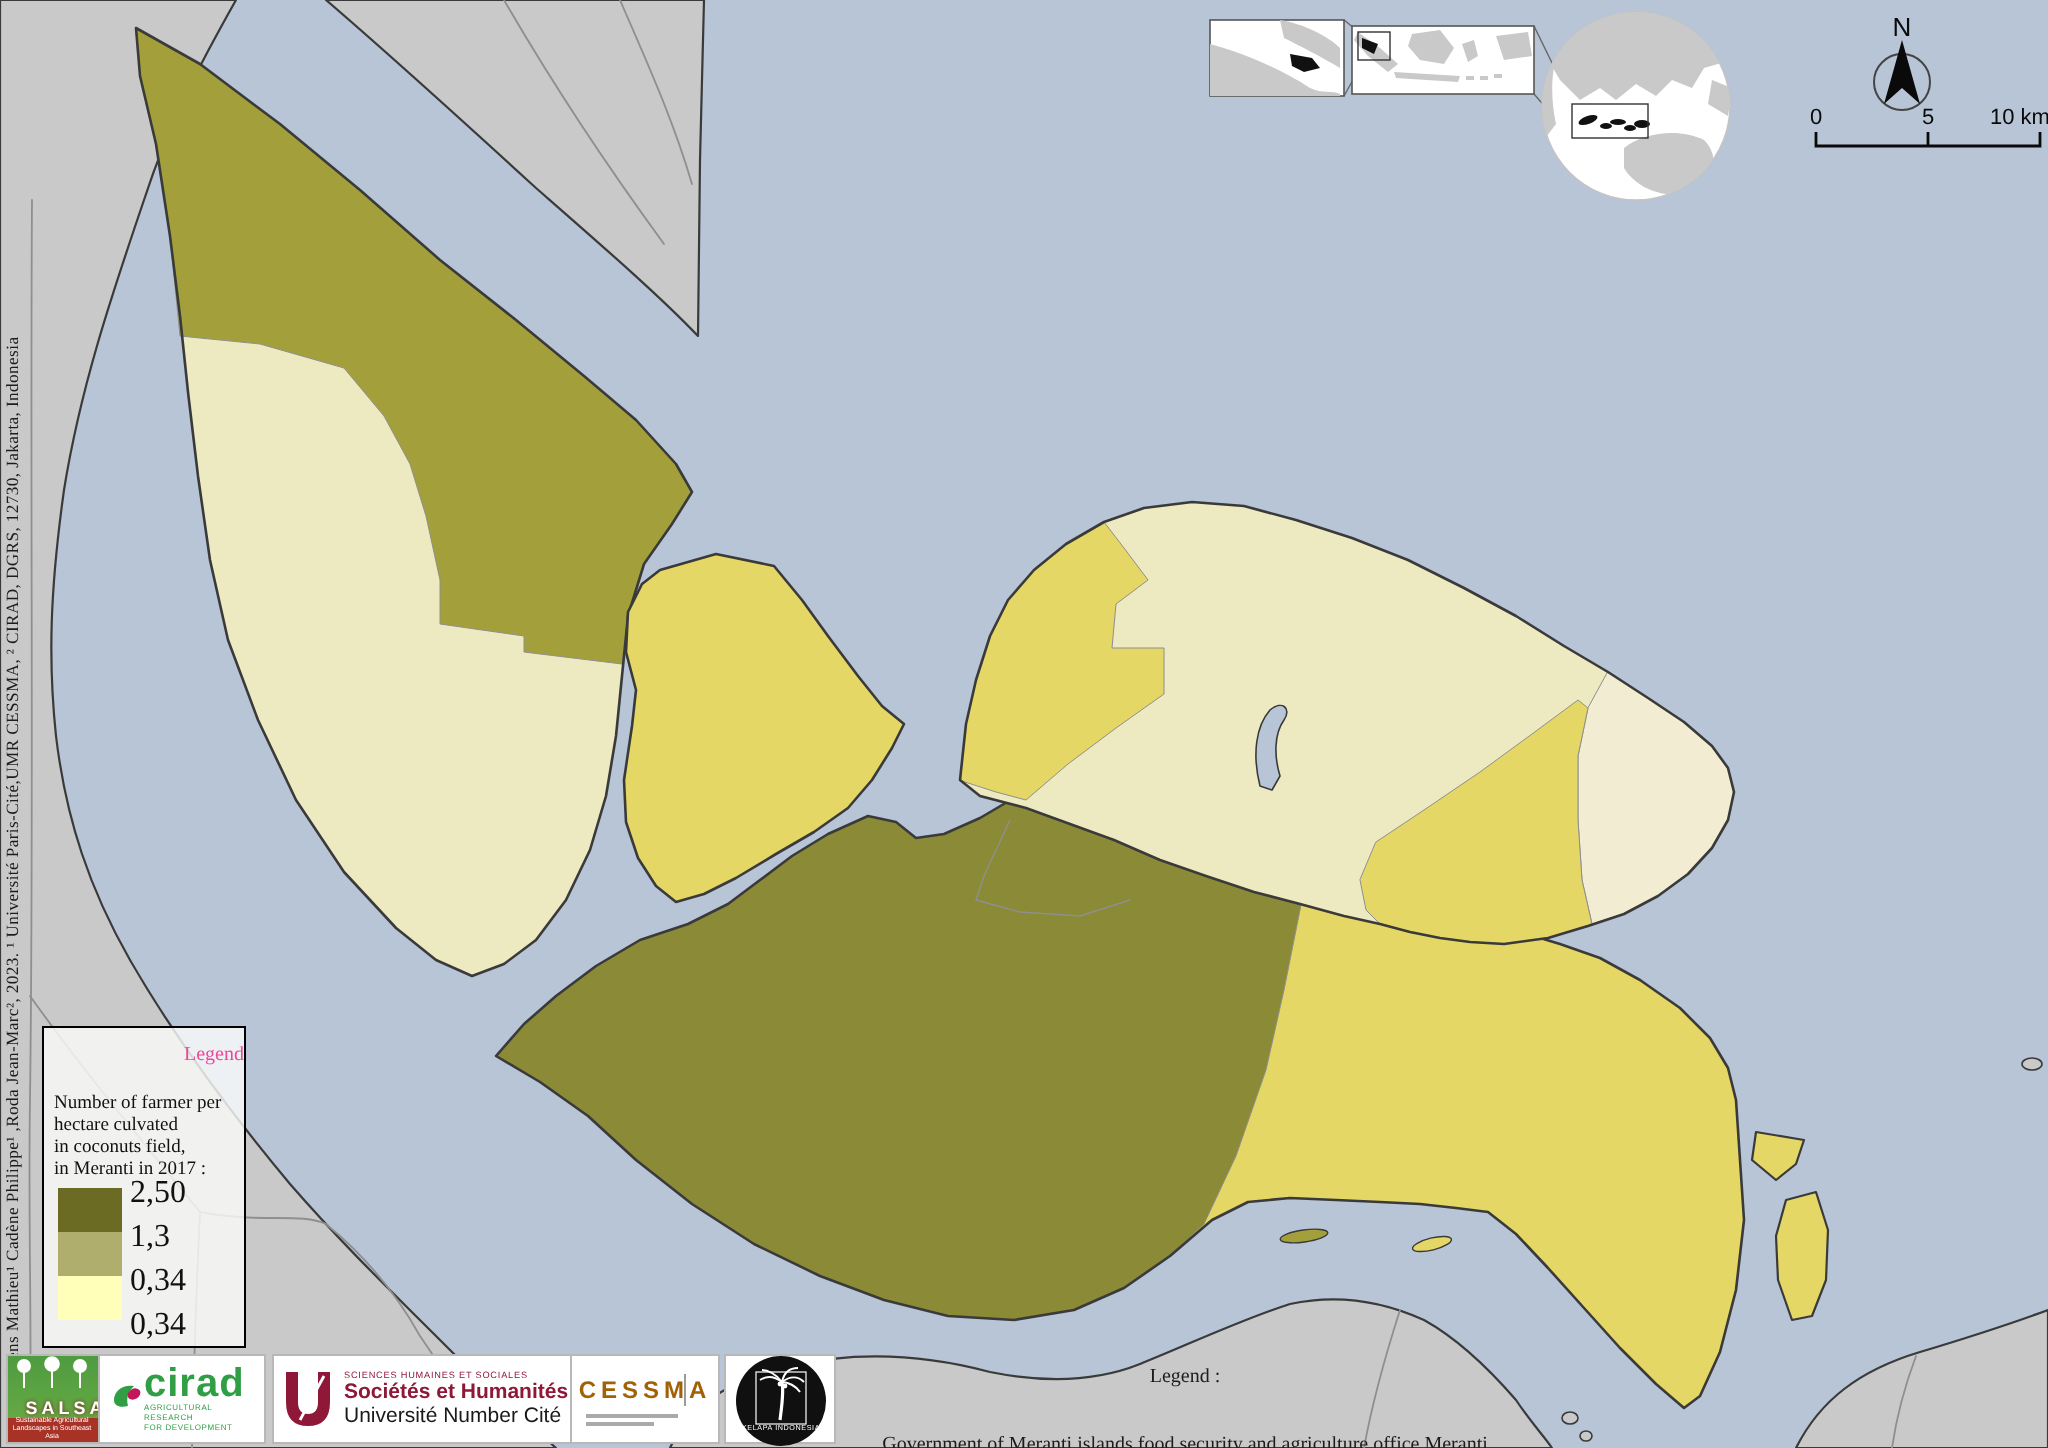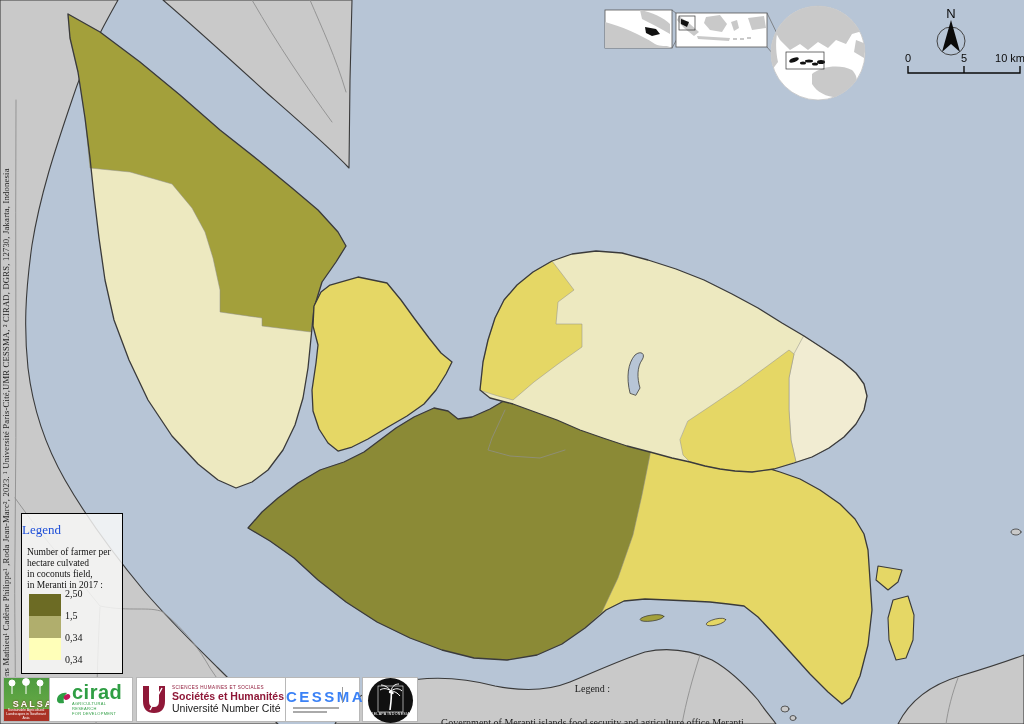--- a/index.html
+++ b/index.html
@@ -3,29 +3,29 @@
 <meta charset="utf-8">
 <style>
   html,body{margin:0;padding:0;background:#fff;}
   #stage{position:relative;width:1024px;height:724px;overflow:hidden;
          font-family:"Liberation Serif",serif;}
   #mapsvg{position:absolute;left:0;top:0;}
 
   
   .legend{position:absolute;left:21px;top:513px;width:100px;height:159px;
           border:1.6px solid #000;background:rgba(250,250,249,.82);z-index:5;}
-  .legend-title{position:absolute;top:8px;left:0;width:100%;text-align:left;
-                font-size:13px;color:#1d4ed8;}
+  .legend-title{position:absolute;top:8px;left:0;width:100%;text-align:right;
+                font-size:10px;color:#ec4899;}
   .legend-desc{position:absolute;top:33px;left:5px;width:92px;font-size:9.5px;
                line-height:11px;color:#111;white-space:pre-line;}
   .swatch{position:absolute;left:7px;width:32px;height:22px;}
   .sw0{top:80px;background:var(--legend_swatch_high);}
   .sw1{top:102px;background:var(--legend_swatch_mid);}
   .sw2{top:124px;background:var(--legend_swatch_low);}
-  .legend-val{position:absolute;left:43px;font-size:10px;color:#111;}
+  .legend-val{position:absolute;left:43px;font-size:16px;color:#111;}
   .lv0{top:74px;} .lv1{top:96px;} .lv2{top:118px;} .lv3{top:140px;}
 
   
   .citation{position:absolute;left:1px;top:142px;height:556px;width:14px;
             writing-mode:vertical-rl;transform:rotate(180deg);
             font-size:8.6px;color:#1c1c1c;letter-spacing:.2px;z-index:4;
             white-space:nowrap;}
 
   
   .sources{position:absolute;left:420px;top:683px;width:345px;text-align:center;
@@ -48,21 +48,21 @@
   .cirad-name{color:#2f9e44;font-weight:bold;font-size:20px;line-height:18px;
               letter-spacing:.5px;}
   .cirad-sub{color:#2f9e44;font-size:4px;line-height:5px;white-space:pre-line;
              letter-spacing:.3px;}
   .upc{left:136px;width:175px;display:flex;align-items:center;gap:5px;padding-left:4px;}
   .upc-l1{color:#8f1838;font-size:4.6px;letter-spacing:.4px;}
   .upc-l2{color:#8f1838;font-size:10.5px;font-weight:bold;line-height:12px;}
   .upc-l3{color:#1a1a1a;font-size:10.5px;line-height:12px;}
   .cessma{left:285px;width:75px;}
   .cessma-name{position:absolute;top:10px;left:0;width:100%;text-align:center;
-               color:#3b82f6;font-size:15px;letter-spacing:2.5px;font-weight:bold;}
+               color:#a16207;font-size:12px;letter-spacing:2.5px;font-weight:bold;}
   .cessma-bar{position:absolute;top:9px;right:16px;width:1px;height:16px;background:#9b9b9b;}
   .cessma-sub1{position:absolute;top:29px;left:7px;width:46px;height:2px;background:#aaa;}
   .cessma-sub2{position:absolute;top:33px;left:7px;width:34px;height:2px;background:#aaa;}
   .kelapa{left:362px;width:56px;}
   .kelapa-circle{position:absolute;left:5px;top:0px;width:45px;height:45px;
                  border-radius:50%;background:#101010;}
   .kelapa-name{position:absolute;left:0;bottom:7px;width:100%;text-align:center;
                color:#fff;font-size:3.6px;letter-spacing:.3px;}
 </style>
 </head>
@@ -230,21 +230,21 @@
   <div class="legend">
     <div class="legend-title">Legend</div>
     <div class="legend-desc">Number of farmer per
 hectare culvated
 in coconuts field,
 in Meranti in 2017 :</div>
     <div class="swatch sw0"></div>
     <div class="swatch sw1"></div>
     <div class="swatch sw2"></div>
     <div class="legend-val lv0">2,50</div>
-    <div class="legend-val lv1">1,5</div>
+    <div class="legend-val lv1">1,3</div>
     <div class="legend-val lv2">0,34</div>
     <div class="legend-val lv3">0,34</div>
   </div>
 
   <div class="citation">Bufkens Mathieu¹ Cadène Philippe¹ ,Roda Jean-Marc², 2023. ¹ Université Paris-Cité,UMR CESSMA, ² CIRAD, DGRS, 12730, Jakarta, Indonesia</div>
 
   <div class="sources">
     <div>Legend :</div>
     <div class="body">Government of Meranti islands food security and agriculture office Meranti
 islands district &amp; Lapak GIS</div>

